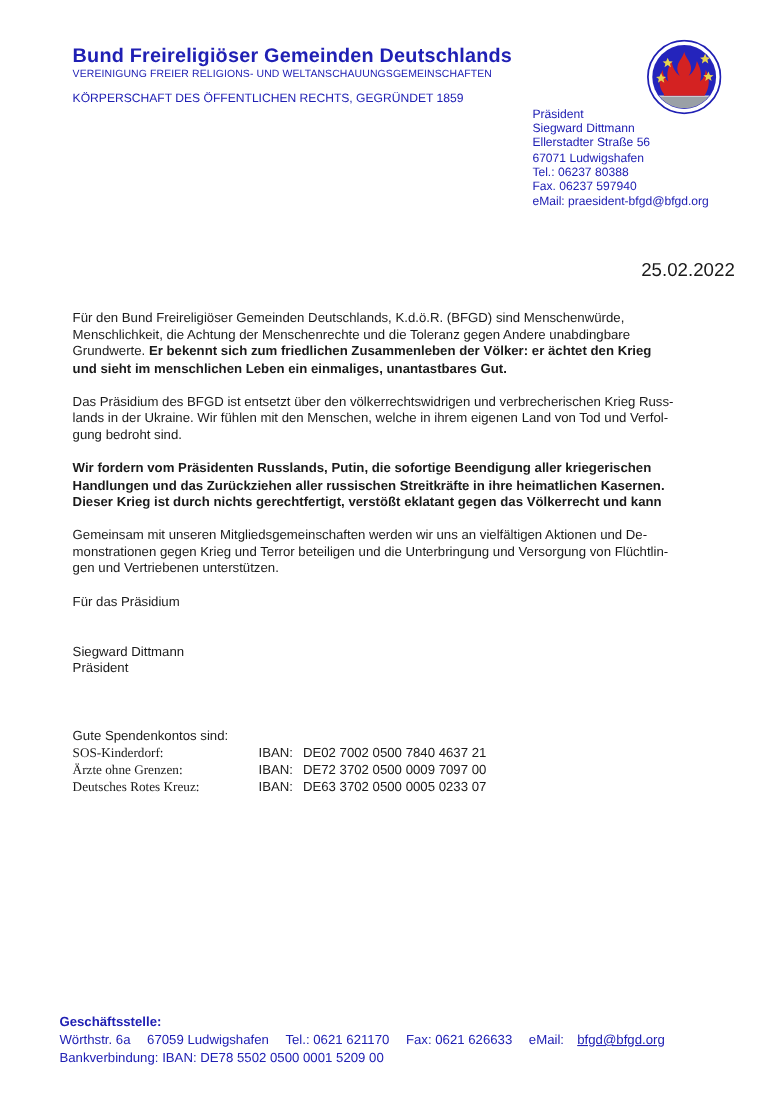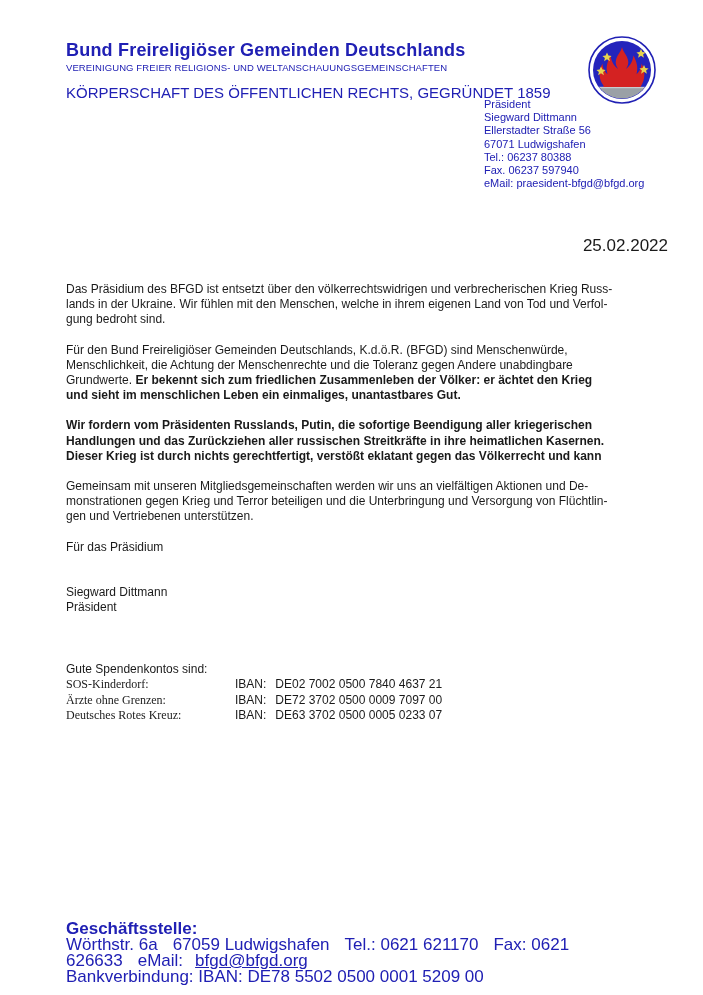--- a/index.html
+++ b/index.html
@@ -19,21 +19,21 @@
     font-size:18px; font-weight:bold; color:#2020b4;
     letter-spacing:0.2px; white-space:nowrap;
   }
   .lh-subtitle {
     position:absolute; left:66px; top:62px;
     font-size:9.5px; font-weight:normal; color:#2020b4;
     letter-spacing:0.1px; white-space:nowrap;
   }
   .lh-korperschaft {
     position:absolute; left:66px; top:84px;
-    font-size:15px; color:#2020b4; white-space:nowrap;
+    font-size:11px; color:#2020b4; white-space:nowrap;
   }
   .logo {
     position:absolute; left:588px; top:36px;
     width:68px; height:68px;
   }
 
   
   .contact {
     position:absolute; left:484px; top:98px;
     font-size:11px; line-height:13.2px; color:#2020b4;
@@ -59,22 +59,22 @@
   .signer { margin-top:30px; }
 
   
   .donations { margin-top:47px; }
   .don-row { display:flex; }
   .don-org { width:169px; flex:none;font-family:Liberation Serif, serif; }
   .don-iban-label { margin-right:9px; }
 
   
   .footer {
-    position:absolute; left:66px; top:921px;
-    font-size:17px; line-height:16px; color:#2020b4; width:600px;
+    position:absolute; left:54px; top:921px;
+    font-size:12px; line-height:16px; color:#2020b4; width:600px;
   }
   .footer .f-label { font-weight:bold; }
   .fseg { margin-right:15px; }
   .fseg-mail-label { margin-right:12px; }
   .footer a { color:#2020b4; text-decoration:underline; }
 </style>
 </head>
 <body>
 
 <div class="page">
@@ -128,30 +128,30 @@
       <span>eMail:</span>
       <a>praesident-bfgd@bfgd.org</a>
     </div>
   </div>
 
   <div class="date">25.02.2022</div>
 
   <div class="body-text">
 
     <p>
-      <span>Das Präsidium des BFGD ist entsetzt über den völkerrechtswidrigen und verbrecherischen Krieg Russ-</span><br>
-      <span>lands in der Ukraine. Wir fühlen mit den Menschen, welche in ihrem eigenen Land von Tod und Verfol-</span><br>
-      <span>gung bedroht sind.</span>
-    </p>
-
-    <p>
       <span>Für den Bund Freireligiöser Gemeinden Deutschlands, K.d.ö.R. (BFGD) sind Menschenwürde,</span><br>
       <span>Menschlichkeit, die Achtung der Menschenrechte und die Toleranz gegen Andere unabdingbare</span><br>
       <span>Grundwerte. </span><b>Er bekennt sich zum friedlichen Zusammenleben der Völker: er ächtet den Krieg</b><br>
       <b>und sieht im menschlichen Leben ein einmaliges, unantastbares Gut.</b>
+    </p>
+
+    <p>
+      <span>Das Präsidium des BFGD ist entsetzt über den völkerrechtswidrigen und verbrecherischen Krieg Russ-</span><br>
+      <span>lands in der Ukraine. Wir fühlen mit den Menschen, welche in ihrem eigenen Land von Tod und Verfol-</span><br>
+      <span>gung bedroht sind.</span>
     </p>
 
     <p class="bold">
       <span>Wir fordern vom Präsidenten Russlands, Putin, die sofortige Beendigung aller kriegerischen</span><br>
       <span>Handlungen und das Zurückziehen aller russischen Streitkräfte in ihre heimatlichen Kasernen.</span><br>
       <span>Dieser Krieg ist durch nichts gerechtfertigt, verstößt eklatant gegen das Völkerrecht und kann</span><br>
     </p>
 
     <p>
       <span>Gemeinsam mit unseren Mitgliedsgemeinschaften werden wir uns an vielfältigen Aktionen und De-</span><br>

